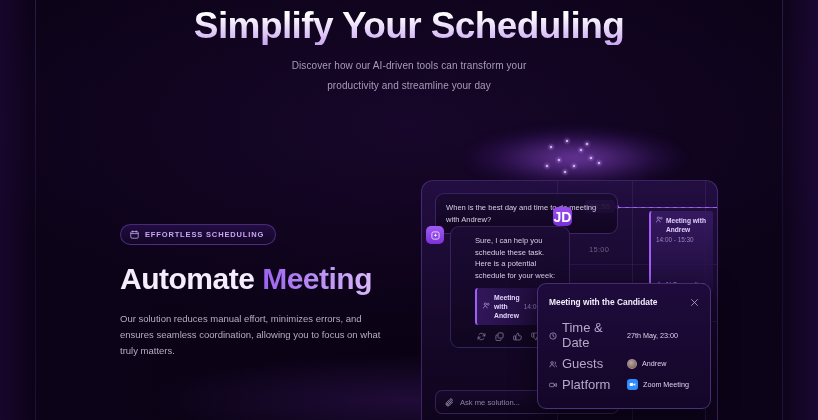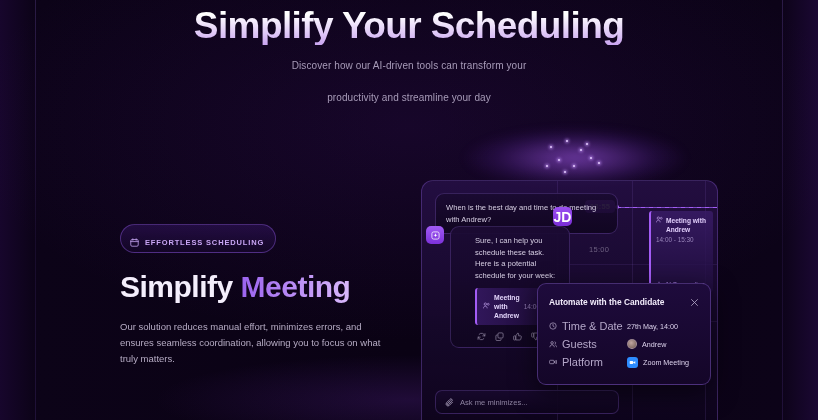--- a/index.html
+++ b/index.html
@@ -73,21 +73,21 @@
     position: absolute;
     left: 120px;
     top: 224px;
     width: 290px;
     z-index: 6;
   }
   .chip {
     display: inline-flex;
     align-items: center;
     gap: 6px;
-    padding: 13px 11px 5px 9px;
+    padding: 5px 11px 5px 9px;
     border: 1px solid rgba(150,95,235,0.40);
     border-radius: 999px;
     background: linear-gradient(180deg, rgba(80,35,150,0.30), rgba(40,15,80,0.20));
     font-size: 7.5px;
     letter-spacing: 0.85px;
     font-weight: 600;
     color: #c9a6f5;
   }
   .chip svg { display:block; }
 
@@ -304,23 +304,23 @@
   }
   .popup-hd {
     display: flex; align-items: center; justify-content: space-between;
     margin-bottom: 9px;
   }
   .popup-title { font-size: 8.4px; font-weight: 700; color: #f2ecfb; }
   .popup-x { cursor: pointer; opacity: 0.75; display:block; }
 
   .row { display: flex; align-items: center; margin-bottom: 6px; }
   .row .lbl {
-    display: flex; align-items: flex-end; gap: 5px;
+    display: flex; align-items: center; gap: 5px;
     width: 78px;
-    font-size: 11px; color: #b5a8c9;
+    font-size: 13px; color: #b5a8c9;
   }
   .row .val {
     display: flex; align-items: center; gap: 5px;
     font-size: 7.2px; color: #ded4ee;
   }
   .avatar-sm {
     width: 10px; height: 10px; border-radius: 50%;
     background: radial-gradient(circle at 40% 35%, #c0a5a0, #6d5850);
     border: 1px solid rgba(190,170,210,0.35);
   }
@@ -351,36 +351,36 @@
 
 <div id="stage">
 
   <div class="vrule l"></div>
   <div class="vrule r"></div>
   <div class="bottom-haze"></div>
 
   <div class="header">
     <div class="h1">Simplify Your Scheduling</div>
     <div class="sub">Discover how our AI-driven tools can transform your</div>
-    <div class="sub" style="margin-top:16px">productivity and streamline your day</div>
+    <div class="sub" style="margin-top:4px">productivity and streamline your day</div>
   </div>
 
   <div class="left">
     <div class="chip">
       <span>
         <svg width="9" height="9" viewBox="0 0 14 14" fill="none">
           <rect x="1.2" y="2.4" width="11.6" height="10.4" rx="2" stroke="#c9a6f5" stroke-width="1.2"></rect>
           <path d="M1.2 5.6h11.6M4.4 1.2v2.4M9.6 1.2v2.4" stroke="#c9a6f5" stroke-width="1.2" stroke-linecap="round"></path>
         </svg>
       </span>
       <span>EFFORTLESS SCHEDULING</span>
     </div>
 
     <div class="h2">
-      <span>Simplify </span><span class="accent">Meeting</span><br>
+      <span>Automate </span><span class="accent">Meeting</span><br>
     </div>
 
     <div class="body">Our solution reduces manual effort, minimizes errors, and ensures seamless coordination, allowing you to focus on what truly matters.</div>
   </div>
 
   <div class="glow"></div>
   <div class="sparkles">
     <i style="left:10px;top:8px"></i>
       <i style="left:26px;top:2px"></i>
     <i style="left:40px;top:11px"></i>
@@ -487,47 +487,47 @@
           </span>
         </div>
       </div>
 
       <div class="composer">
         <span>
           <svg width="9" height="9" viewBox="0 0 14 14" fill="none">
             <path d="M11.6 6.6L6.5 11.7a3 3 0 0 1-4.2-4.2l5.3-5.3a2 2 0 1 1 2.8 2.8l-5.2 5.2a1 1 0 0 1-1.4-1.4l4.7-4.7" stroke="#b9aecb" stroke-width="1.2" stroke-linecap="round" stroke-linejoin="round"></path>
           </svg>
         </span>
-        <span class="ph">Ask me minimizes...</span>
+        <span class="ph">Ask me solution...</span>
       </div>
     </div>
   </div>
 
   <div class="popup">
     <div class="popup-hd">
-      <div class="popup-title">Automate with the Candidate</div>
+      <div class="popup-title">Meeting with the Candidate</div>
       <span class="popup-x">
         <svg width="9" height="9" viewBox="0 0 14 14" fill="none">
           <path d="M2.4 2.4l9.2 9.2M11.6 2.4l-9.2 9.2" stroke="#e6ddf5" stroke-width="1.3" stroke-linecap="round"></path>
         </svg>
       </span>
     </div>
 
     <div class="row">
       <div class="lbl">
         <span>
           <svg width="8" height="8" viewBox="0 0 14 14" fill="none">
             <circle cx="7" cy="7" r="5.6" stroke="#b5a8c9" stroke-width="1.2"></circle>
             <path d="M7 3.8V7l2.2 1.5" stroke="#b5a8c9" stroke-width="1.2" stroke-linecap="round"></path>
           </svg>
         </span>
         <span>Time &amp; Date</span>
       </div>
       <div class="val">
-        <span>27th May, 14:00</span>
+        <span>27th May, 23:00</span>
       </div>
     </div>
 
     <div class="row">
       <div class="lbl">
         <span>
           <svg width="8" height="8" viewBox="0 0 14 14" fill="none">
             <circle cx="5.4" cy="5" r="2.2" stroke="#b5a8c9" stroke-width="1.2"></circle>
             <path d="M1.6 12c0-2.1 1.7-3.5 3.8-3.5S9.2 9.9 9.2 12" stroke="#b5a8c9" stroke-width="1.2" stroke-linecap="round"></path>
             <path d="M10.4 3.2a2 2 0 0 1 0 3.8M11.2 8.9c1.3.4 2.2 1.5 2.2 3.1" stroke="#b5a8c9" stroke-width="1.1" stroke-linecap="round"></path>

